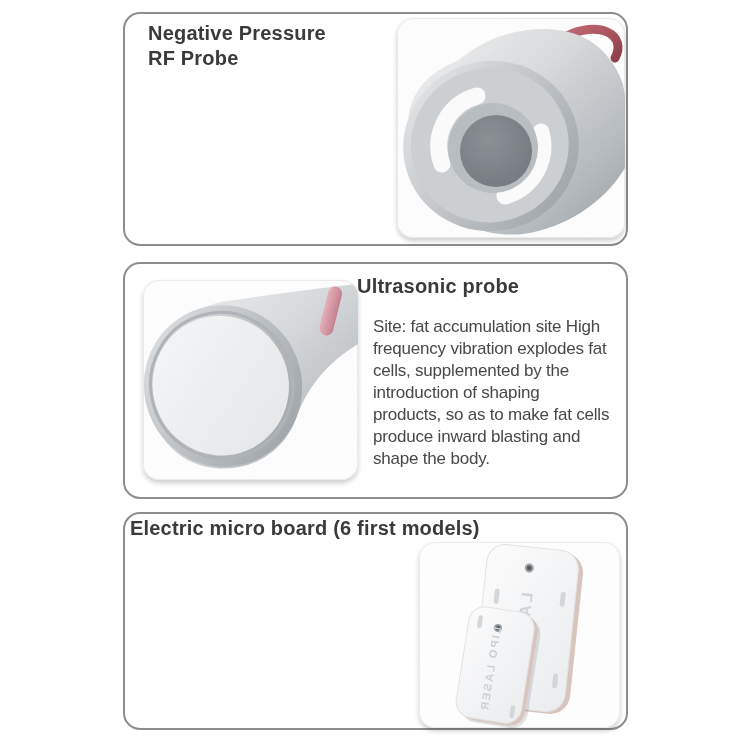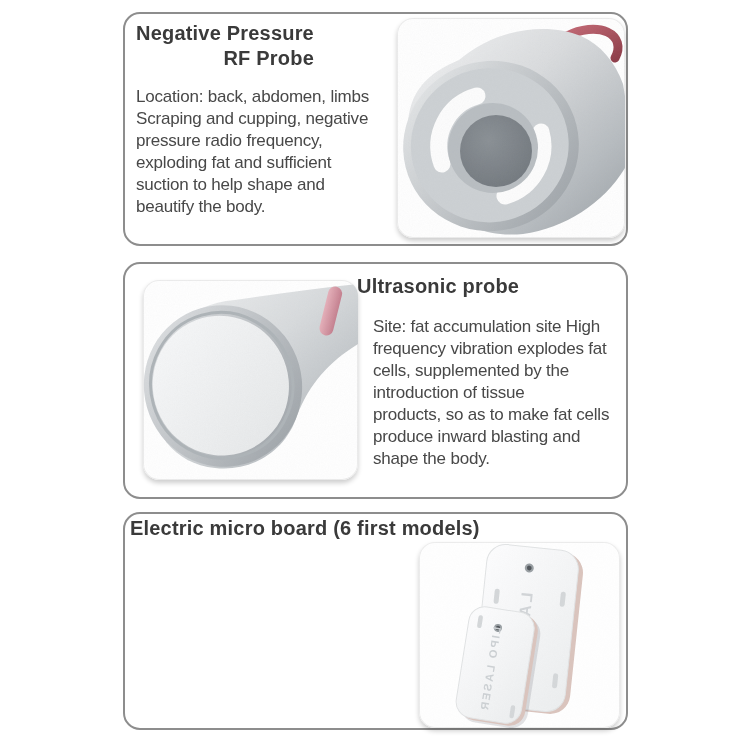--- a/index.html
+++ b/index.html
@@ -18,21 +18,21 @@
   #panel-2{top:262px;height:237px;}
   #panel-3{top:512px;height:218px;}
   .panel-title{
     position:absolute;font-weight:bold;color:#3a3a3a;
     font-size:20px;line-height:25px;white-space:pre;letter-spacing:.2px;
   }
   .panel-body{
     position:absolute;color:#484848;
     font-size:17px;line-height:22px;letter-spacing:-.2px;white-space:pre;
   }
-  #panel-1 .panel-title{left:11px;top:7px;text-align:right;}
+  #panel-1 .panel-title{left:23px;top:7px;}
   #panel-1 .panel-body{left:11px;top:72px;}
   #panel-2 .panel-title{left:232px;top:10px;}
   #panel-2 .panel-body{left:248px;top:52px;}
   #panel-3 .panel-title{left:5px;top:2px;}
   #panel-3 .panel-body{left:5px;top:42px;}
   .product-image{
     position:absolute;background:#ffffff;border-radius:16px;overflow:hidden;
     box-shadow:inset 0 0 0 1px #ededed, 0 3px 5px rgba(0,0,0,0.20);
   }
   #panel-1 .product-image{right:1px;top:4px;width:228px;height:220px;}
@@ -41,26 +41,20 @@
   svg{display:block;}
 </style>
 </head>
 <body>
 
 <div class="stage">
 
   <div class="panel" id="panel-1">
     <div class="panel-title">Negative Pressure
 RF Probe</div>
-    <div class="panel-body">Location: back, abdomen, limbs
-Scraping and cupping, negative
-pressure radio frequency,
-exploding fat and sufficient
-suction to help shape and
-beautify the body.</div>
     <div class="product-image">
       <svg width="228" height="220" viewBox="0 0 228 220">
         <defs>
           <linearGradient id="metalA" x1="0" y1="0" x2="1" y2="1">
             <stop offset="0" stop-color="#f4f5f6"></stop>
             <stop offset="0.4" stop-color="#dadcde"></stop>
             <stop offset="0.75" stop-color="#b7bcc0"></stop>
             <stop offset="1" stop-color="#9aa0a5"></stop>
           </linearGradient>
           <linearGradient id="rimA" x1="0" y1="0" x2="0.9" y2="1">
@@ -93,21 +87,21 @@
         <rect width="228" height="220" filter="url(#grainA)" opacity="0.14"></rect>
       </svg>
     </div>
   </div>
 
   <div class="panel" id="panel-2">
     <div class="panel-title">Ultrasonic probe</div>
     <div class="panel-body">Site: fat accumulation site High
 frequency vibration explodes fat
 cells, supplemented by the
-introduction of tissue
+introduction of shaping
 products, so as to make fat cells
 produce inward blasting and
 shape the body.</div>
     <div class="product-image">
       <svg width="215" height="200" viewBox="0 0 215 200">
         <defs>
           <linearGradient id="metalB" x1="0" y1="0" x2="1" y2="1">
             <stop offset="0" stop-color="#f2f3f4"></stop>
             <stop offset="0.45" stop-color="#d8dbdd"></stop>
             <stop offset="0.8" stop-color="#b9bec2"></stop>

